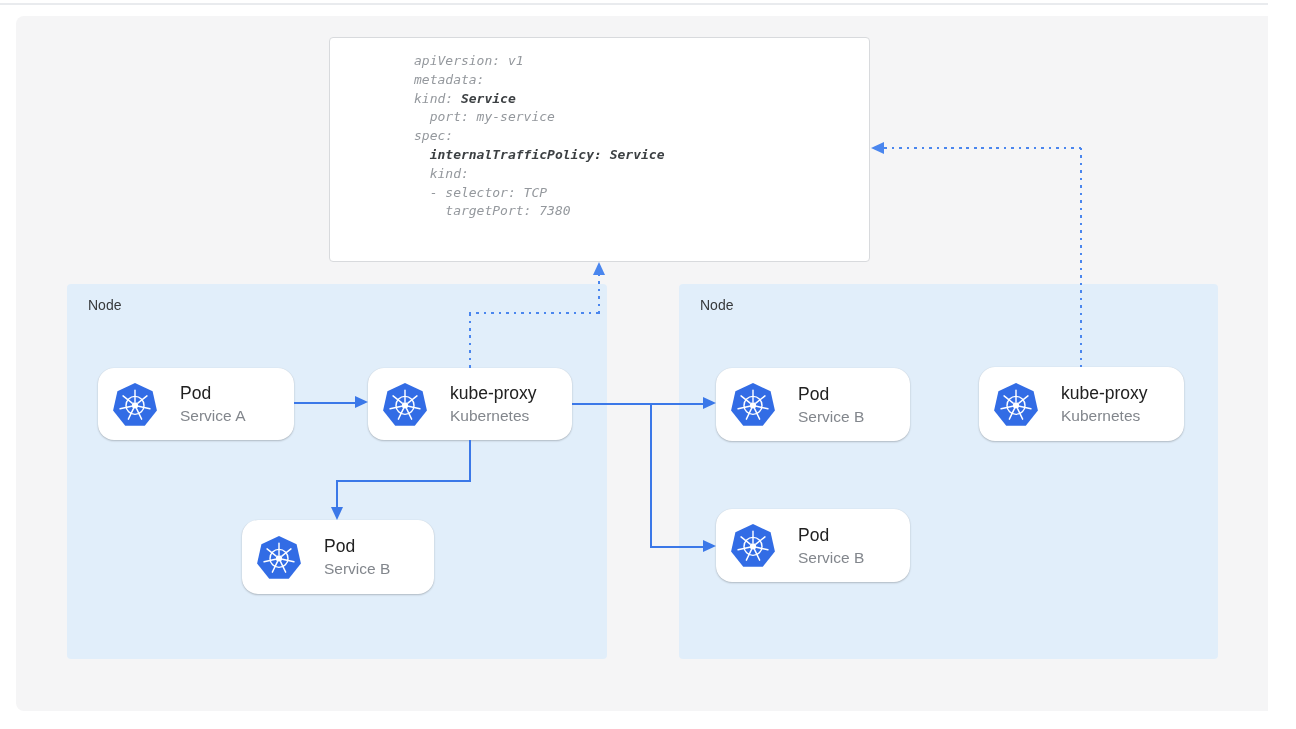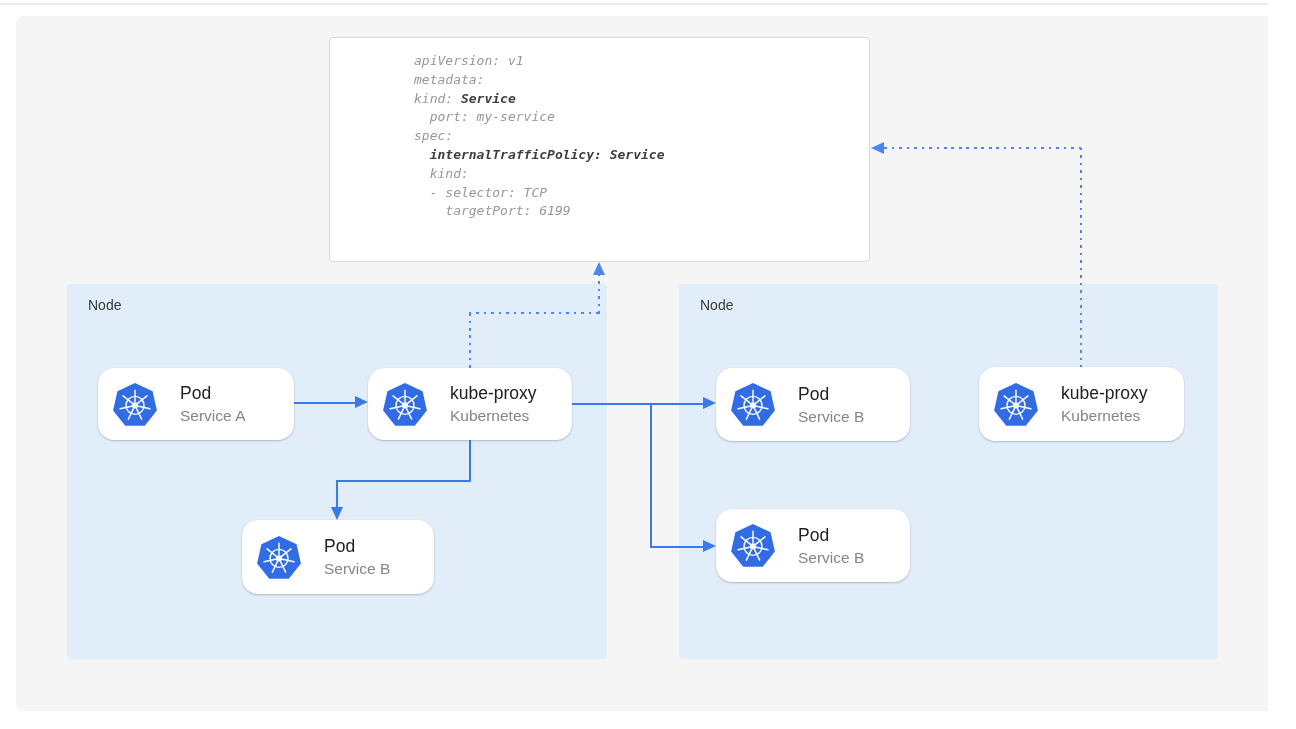--- a/index.html
+++ b/index.html
@@ -74,21 +74,21 @@
   <div id="yamlbox">
     <div id="yamlcode">
       <div class="code-line">apiVersion: v1</div>
       <div class="code-line">metadata:</div>
       <div class="code-line"><span>kind: </span><span class="code-bold">Service</span></div>
       <div class="code-line">  port: my-service</div>
       <div class="code-line">spec:</div>
       <div class="code-line"><span>  </span><span class="code-bold">internalTrafficPolicy: Service</span></div>
       <div class="code-line">  kind:</div>
       <div class="code-line">  - selector: TCP</div>
-      <div class="code-line">    targetPort: 6199</div>
+      <div class="code-line">    targetPort: 7380</div>
     </div>
   </div>
 
   <div id="node-left" class="node">
     <div class="node-label">Node</div>
   </div>
   <div id="node-right" class="node">
     <div class="node-label">Node</div>
   </div>
 

